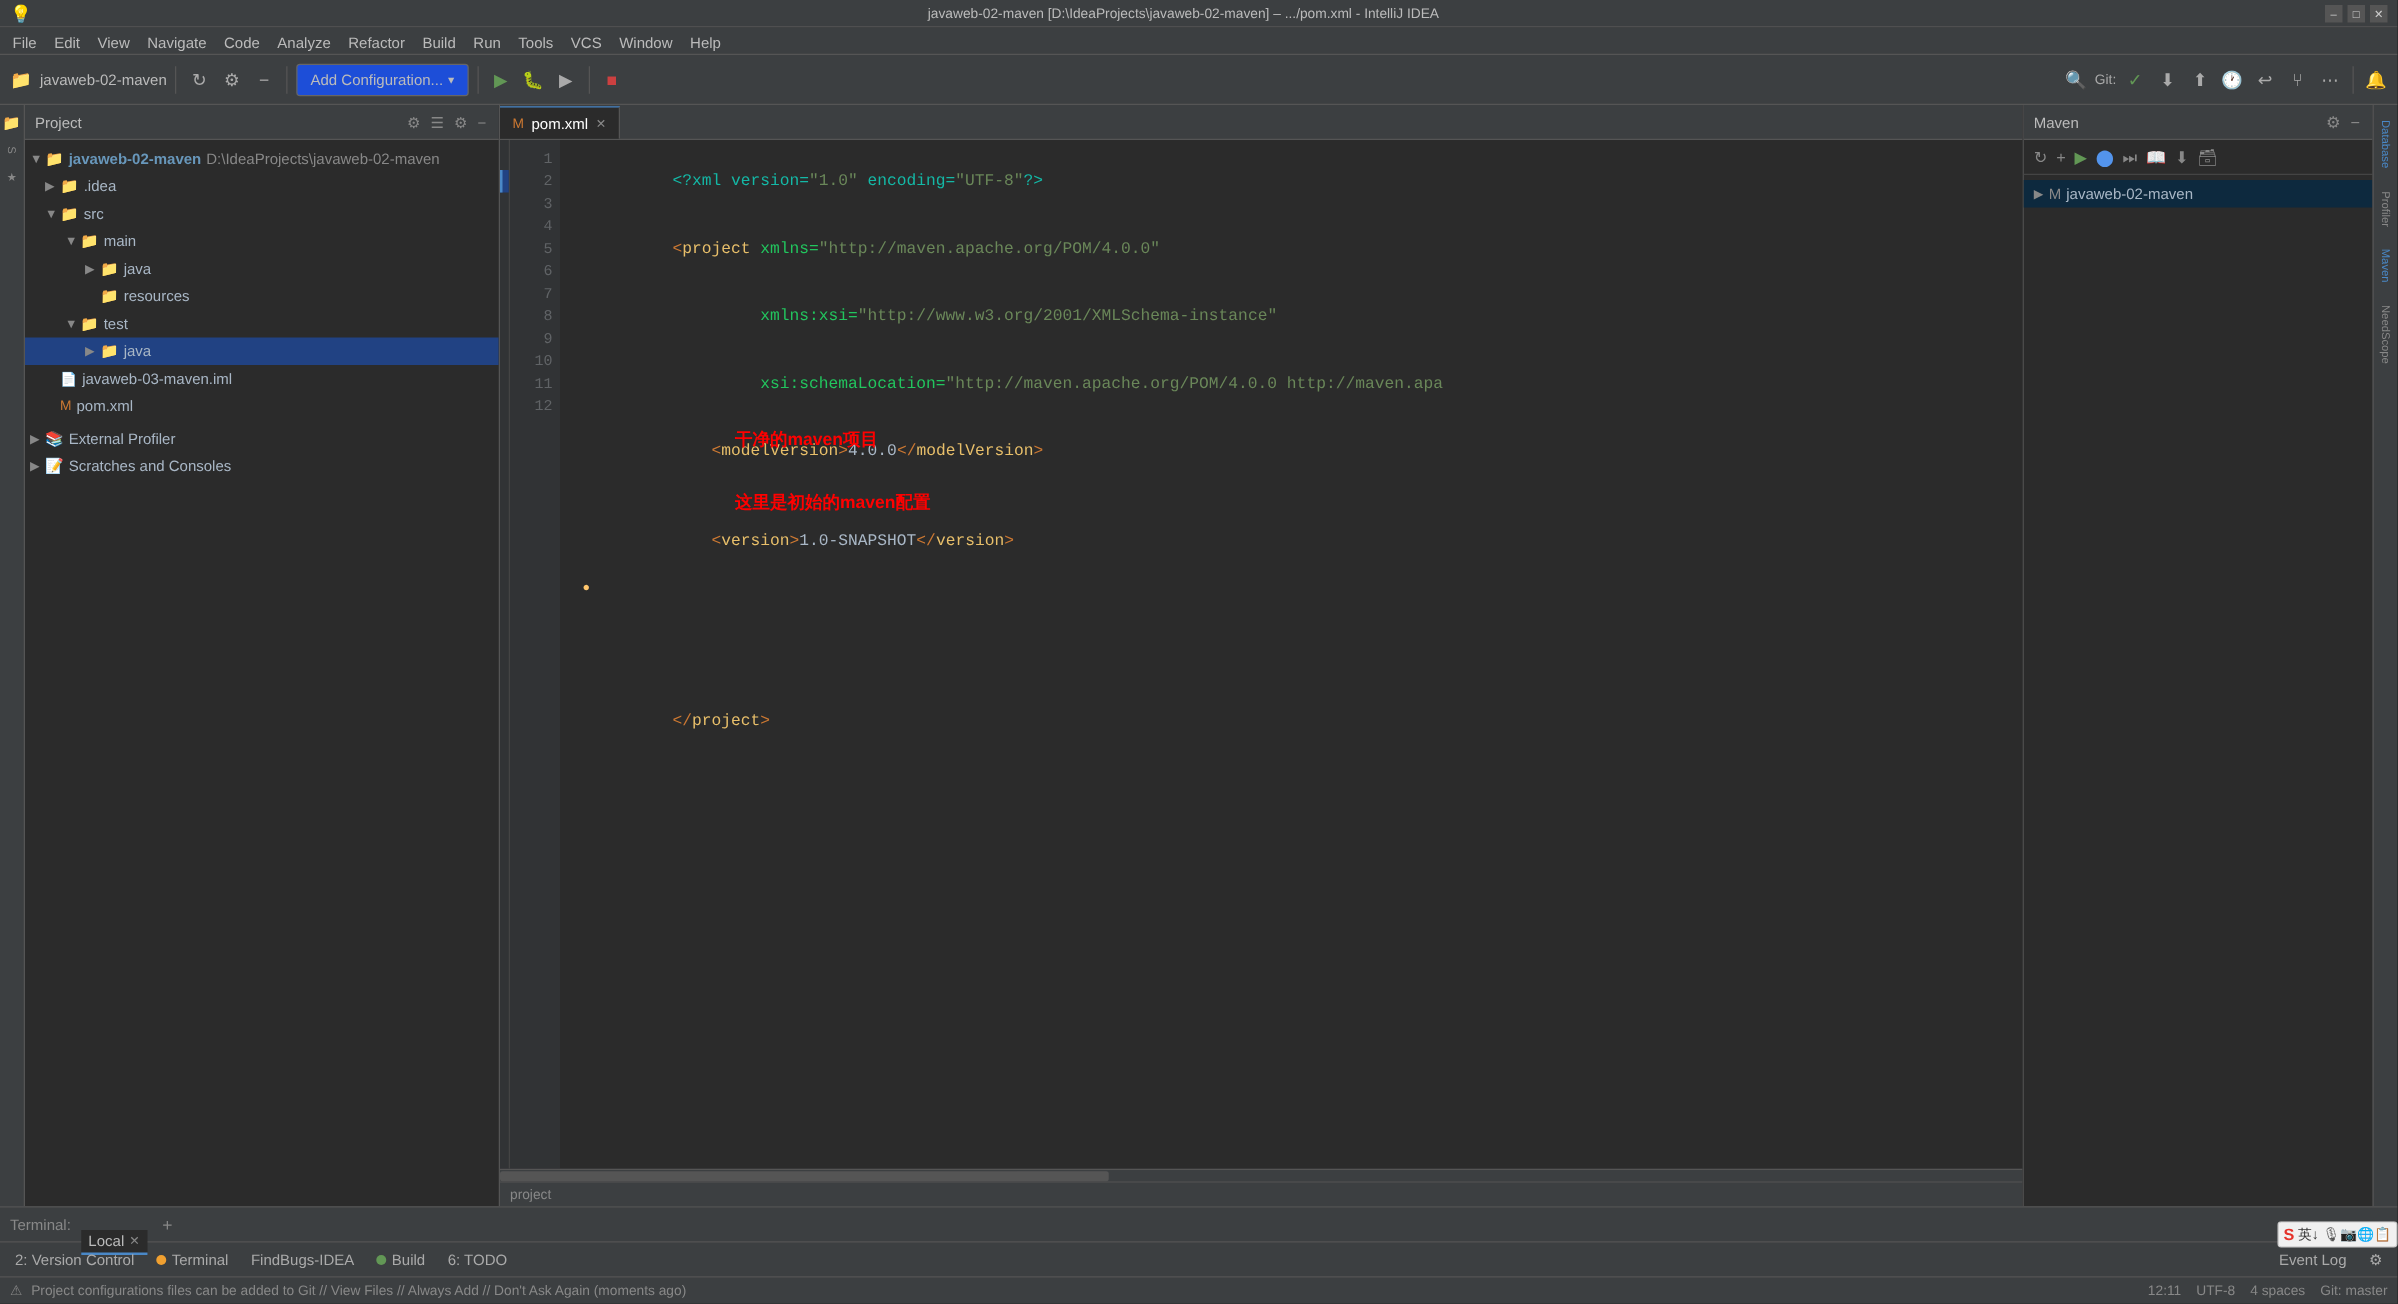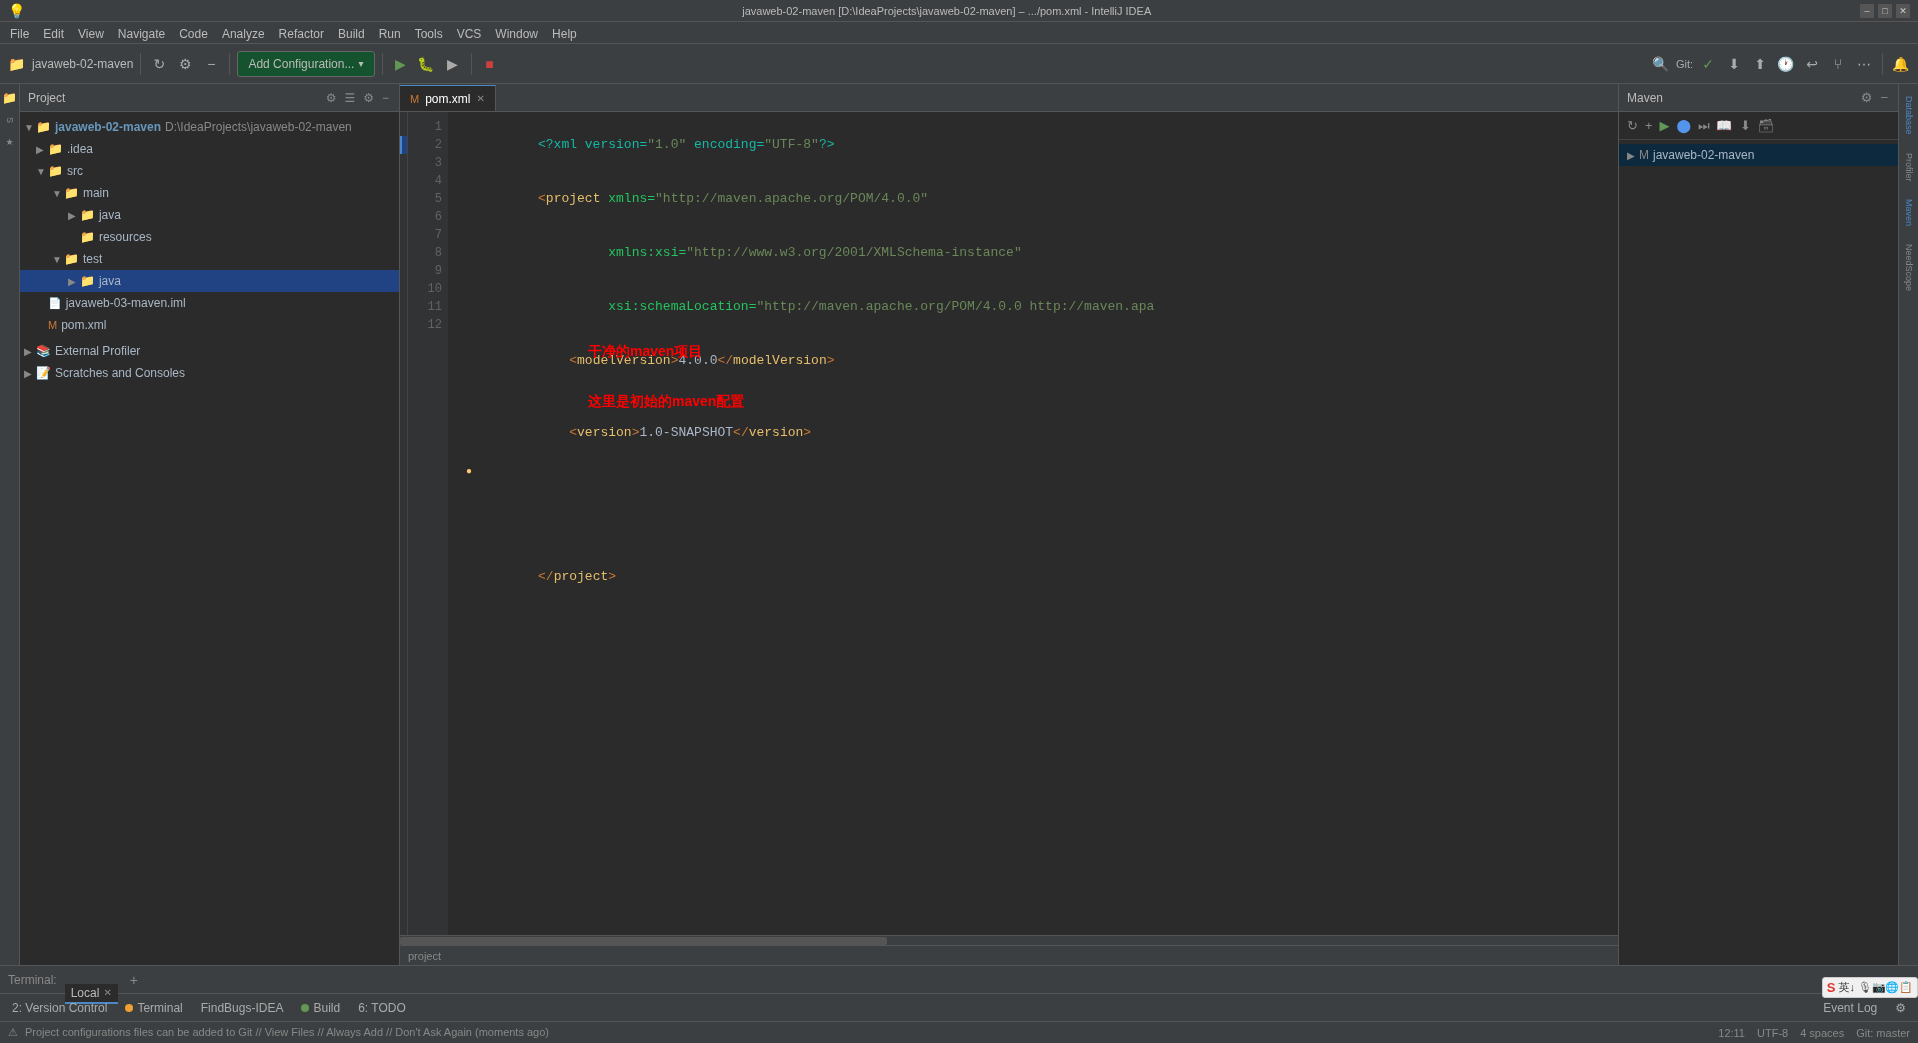--- a/index.html
+++ b/index.html
@@ -75,21 +75,21 @@
       width: 22px; height: 22px;
       display: flex; align-items: center; justify-content: center;
       cursor: pointer; color: #aaa; font-size: 14px;
       border-radius: 3px;
     }
     .toolbar-separator {
       width: 1px; height: 22px;
       background: #555; margin: 0 3px;
     }
     #add-config-btn {
-      background: #14532d;
+      background: #1d4ed8;
       border: 1px solid #666;
       border-radius: 3px;
       padding: 3px 10px;
       color: #bbbbbb;
       cursor: pointer;
       font-size: 12px;
       height: 26px;
       display: flex; align-items: center; gap: 4px;
     }
     .run-icon { color: #629755; }

